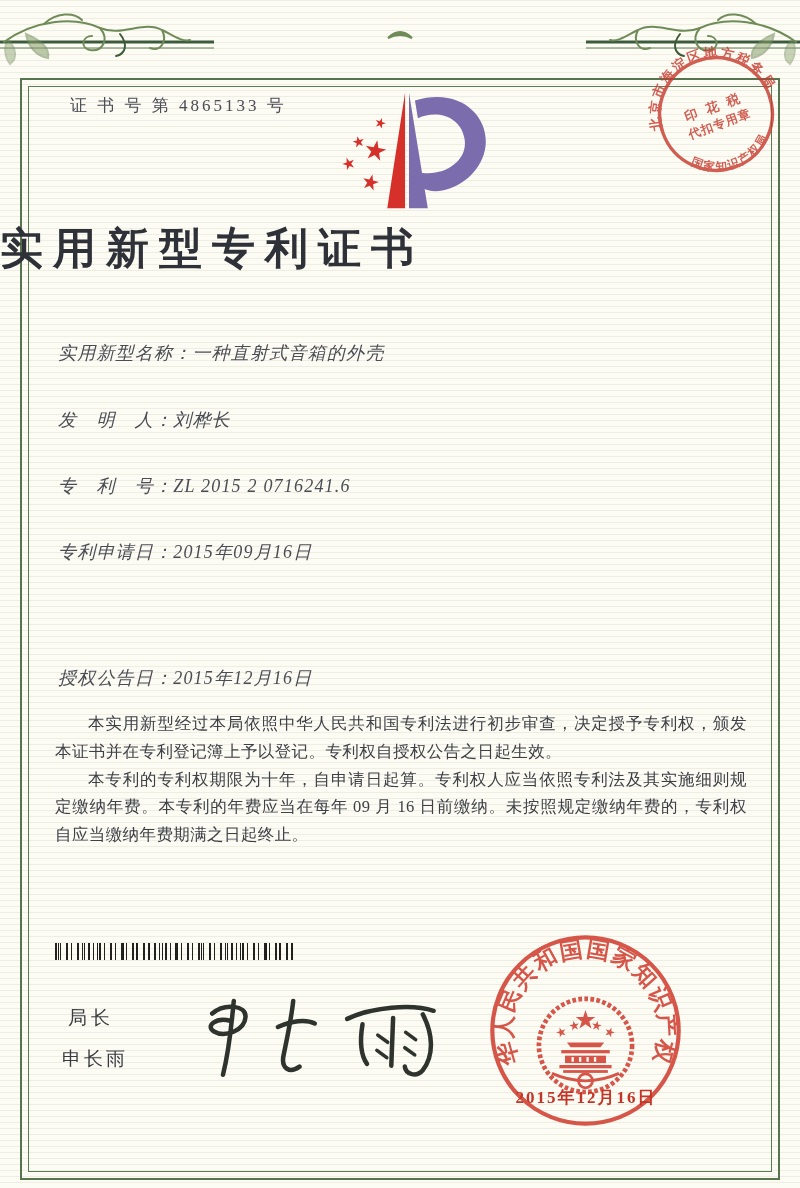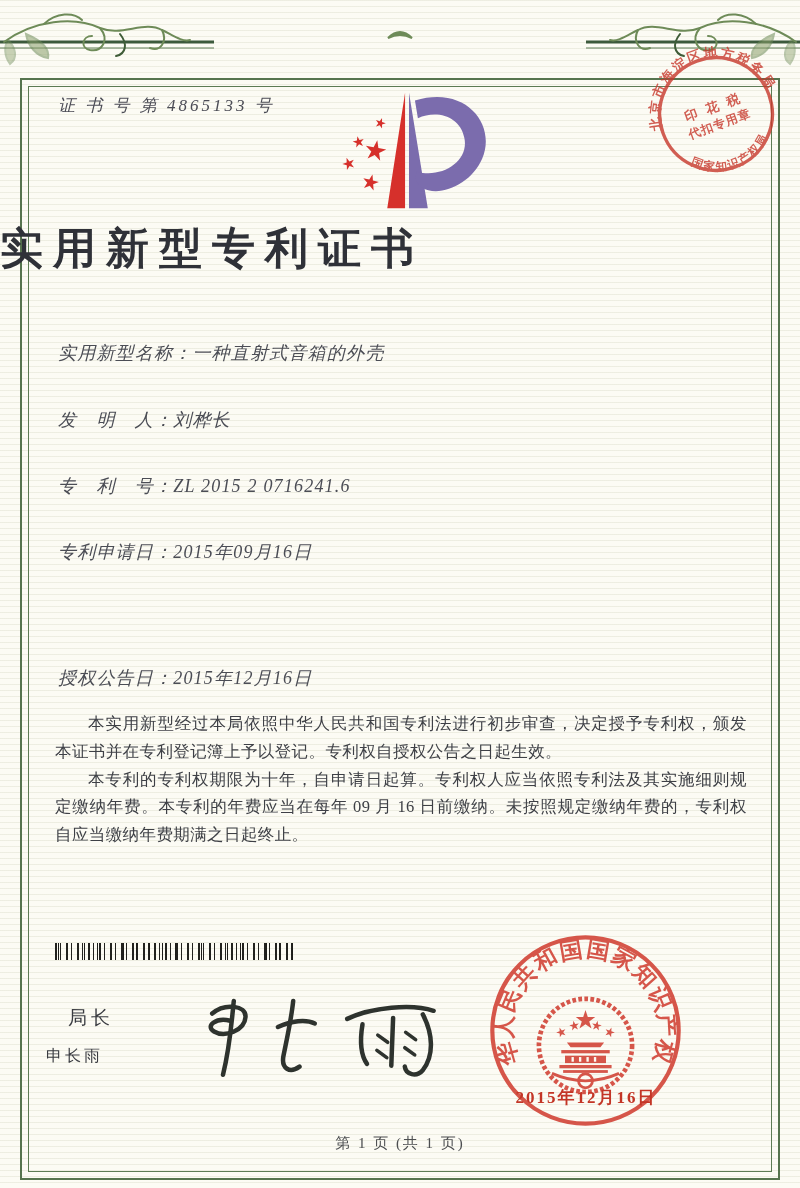--- a/index.html
+++ b/index.html
@@ -11,37 +11,37 @@
       rgba(255,255,255,0) 1px, rgba(255,255,255,0) 6px);
     font-family:"Liberation Serif","DejaVu Serif",serif;
     color:#3f4147;
   }
   .abs{position:absolute;}
   
   .frame-outer{position:absolute;left:20px;top:78px;right:20px;bottom:8px;
     border:2.5px solid #56744e;pointer-events:none;}
   .frame-inner{position:absolute;inset:6px;border:1px solid #5d7b54;}
   .ornament-top{left:0;top:4px;width:800px;height:72px;}
-  .cert-no{left:58px;top:94px;font-size:17px;letter-spacing:3px;color:#4b4c55;font-style:italic;}
+  .cert-no{left:70px;top:94px;font-size:17px;letter-spacing:3px;color:#4b4c55;}
   .tax-stamp{left:648px;top:46px;width:136px;height:136px;opacity:.92;}
   .logo{left:326px;top:80px;width:168px;height:136px;}
   .title{left:0;top:220px;width:100%;text-align:left;font-size:43px;font-weight:700;
     letter-spacing:10px;color:#2f3138;}
   .field{left:58px;font-size:18px;letter-spacing:1.2px;color:#4b4d55;white-space:nowrap;font-style:italic;}
   .f0{top:341px}.f1{top:408px}.f2{top:474px}.f3{top:540px}.f4{top:602px}.f5{top:666px}
   .paras{left:55px;top:710px;width:692px;}
   .paras p{margin:0;text-indent:2em;font-size:16.5px;line-height:27.8px;
     text-align:justify;color:#3e4046;letter-spacing:.4px;}
   .barcode{left:55px;top:943px;width:240px;height:17px;
     background-image:
       repeating-linear-gradient(90deg,#22221f 0 2px,rgba(0,0,0,0) 2px 5px,#22221f 5px 6px,rgba(0,0,0,0) 6px 11px),
       repeating-linear-gradient(90deg,rgba(0,0,0,0) 0 3px,#1c1c19 3px 4px,rgba(0,0,0,0) 4px 13px);
   }
   .dir-title{left:68px;top:1005px;font-size:19px;letter-spacing:4px;color:#393b40;}
-  .dir-name{left:46px;top:1046px;font-size:16px;letter-spacing:3px;color:#393b40;}
+  .dir-name{left:62px;top:1046px;font-size:19px;letter-spacing:3px;color:#393b40;}
   .signature{left:178px;top:982px;width:270px;height:108px;}
   .seal{left:483px;top:928px;width:205px;height:205px;opacity:.93;}
   .seal-date{left:490px;top:1086px;width:192px;text-align:center;color:#c33526;
     font-size:17px;font-weight:700;letter-spacing:2px;}
   .footer{left:0;top:1134px;width:100%;text-align:center;font-size:15px;
     letter-spacing:2px;color:#4c4e50;}
 </style>
 </head>
 <body>
 
@@ -175,15 +175,14 @@
         <rect x="-28" y="21" width="56" height="3.5"></rect>
         <rect x="-24" y="26.5" width="48" height="3"></rect>
         <circle cx="0" cy="38" r="7.5" fill="none" stroke="#cf372a" stroke-width="3"></circle>
         <path d="M-36,30 Q0,46 36,30" fill="none" stroke="#cf372a" stroke-width="3"></path>
       </g>
     </g>
   </svg>
 
   <div class="abs seal-date">2015年12月16日</div>
 
-  <div class="abs footer">第 1 页 (共 1 页)</div>
 
 </div>
 
 </body></html>

